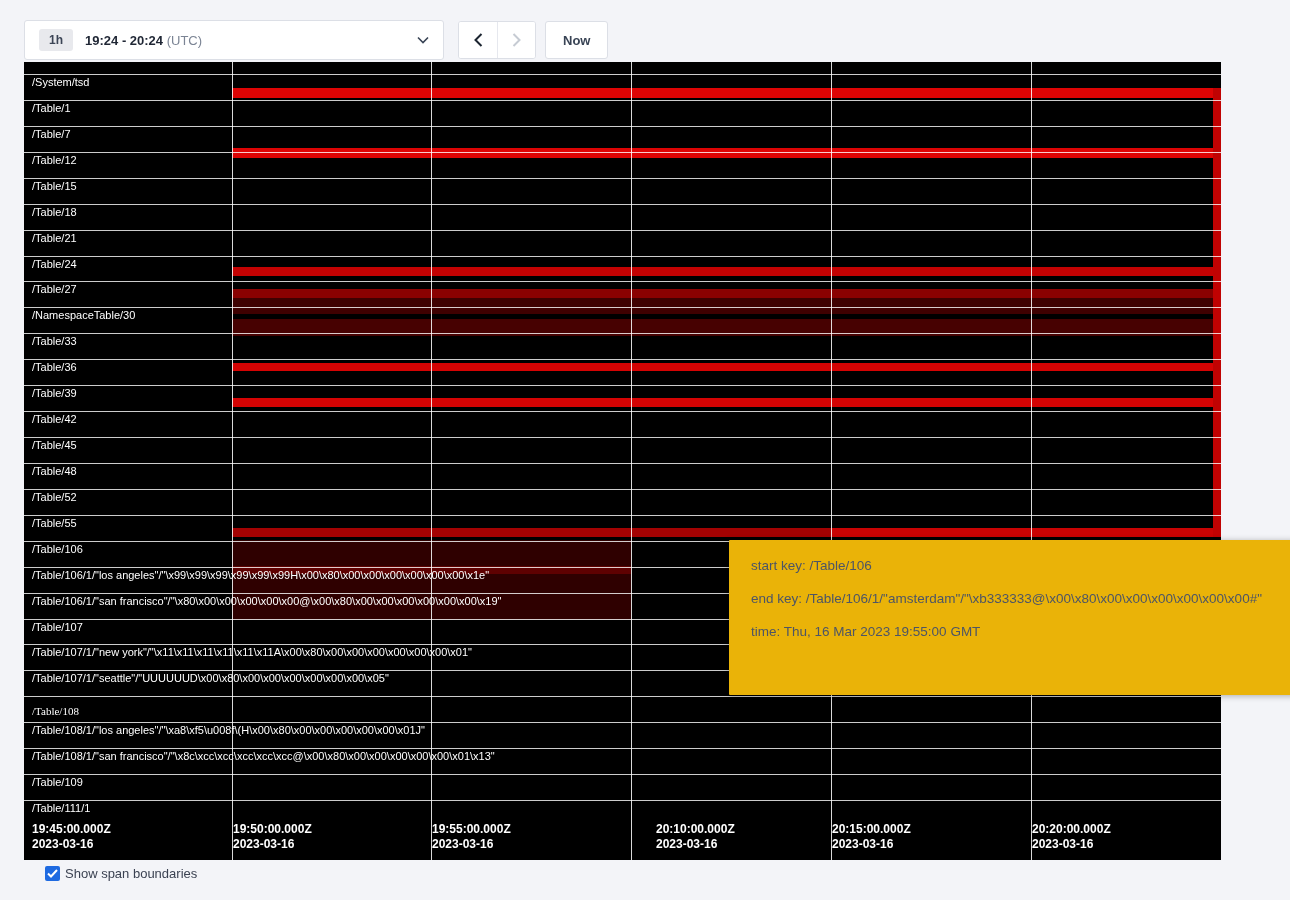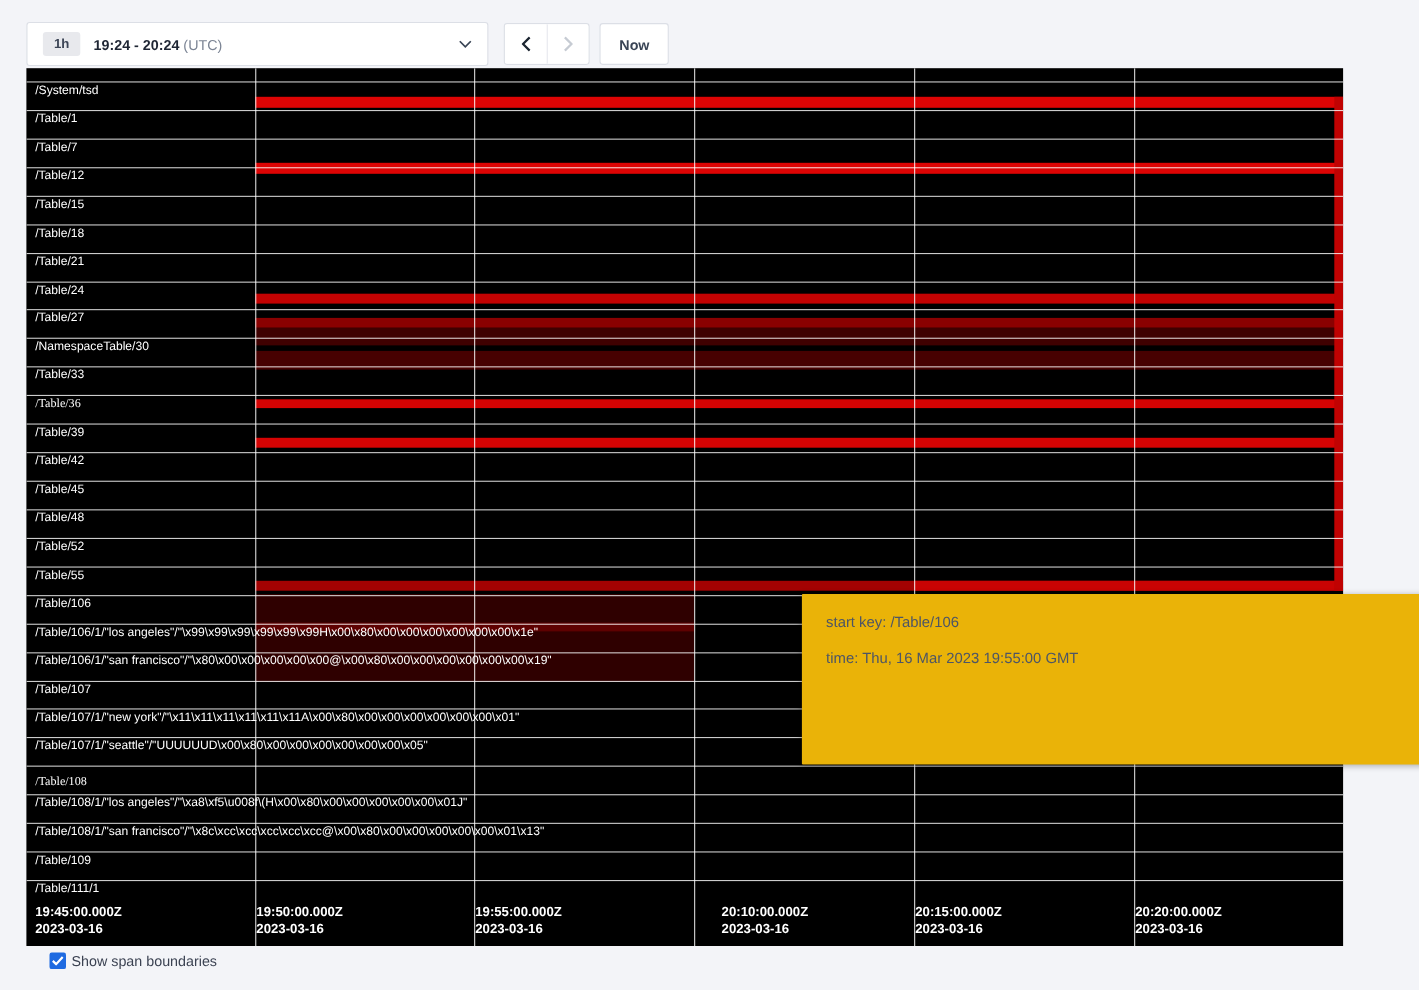--- a/index.html
+++ b/index.html
@@ -131,21 +131,21 @@
       <div class="row-label" style="top: 169.58px;">/Table/21</div>
       <div class="hline" style="top: 193.51px;"></div>
       <div class="row-label" style="top: 195.51px;">/Table/24</div>
       <div class="hline" style="top: 219.44px;"></div>
       <div class="row-label" style="top: 221.44px;">/Table/27</div>
       <div class="hline" style="top: 245.37px;"></div>
       <div class="row-label" style="top: 247.37px;">/NamespaceTable/30</div>
       <div class="hline" style="top: 271.3px;"></div>
       <div class="row-label" style="top: 273.3px;">/Table/33</div>
       <div class="hline" style="top: 297.23px;"></div>
-      <div class="row-label" style="top: 299.23px; font-family: Liberation Serif, serif;">/Table/36</div>
+      <div class="row-label" style="top: 299.23px;">/Table/36</div>
       <div class="hline" style="top: 323.16px;"></div>
       <div class="row-label" style="top: 325.16px;">/Table/39</div>
       <div class="hline" style="top: 349.09px;"></div>
       <div class="row-label" style="top: 351.09px;">/Table/42</div>
       <div class="hline" style="top: 375.02px;"></div>
       <div class="row-label" style="top: 377.02px;">/Table/45</div>
       <div class="hline" style="top: 400.95px;"></div>
       <div class="row-label" style="top: 402.95px;">/Table/48</div>
       <div class="hline" style="top: 426.88px;"></div>
       <div class="row-label" style="top: 428.88px;">/Table/52</div>
@@ -194,20 +194,21 @@
         <div>2023-03-16</div>
       </div>
       <div class="tick" style="left: 1008px; top: 760px;">
         <div>20:20:00.000Z</div>
         <div>2023-03-16</div>
       </div>
     </div>
 
   <div class="tooltip">
     <p>start key: /Table/106</p>
+    <p>end key: /Table/106/1/"amsterdam"/"\xb333333@\x00\x80\x00\x00\x00\x00\x00\x00#"</p>
     <p>time: Thu, 16 Mar 2023 19:55:00 GMT</p>
   </div>
 
   <div class="footer">
     <span class="cb">
       <svg width="11" height="9" viewBox="0 0 11 9">
           <path d="M1 4.5 L4 7.5 L10 1" stroke="#ffffff" stroke-width="2" fill="none"></path>
         </svg>
     </span>
     <span class="cb-label">Show span boundaries</span>

